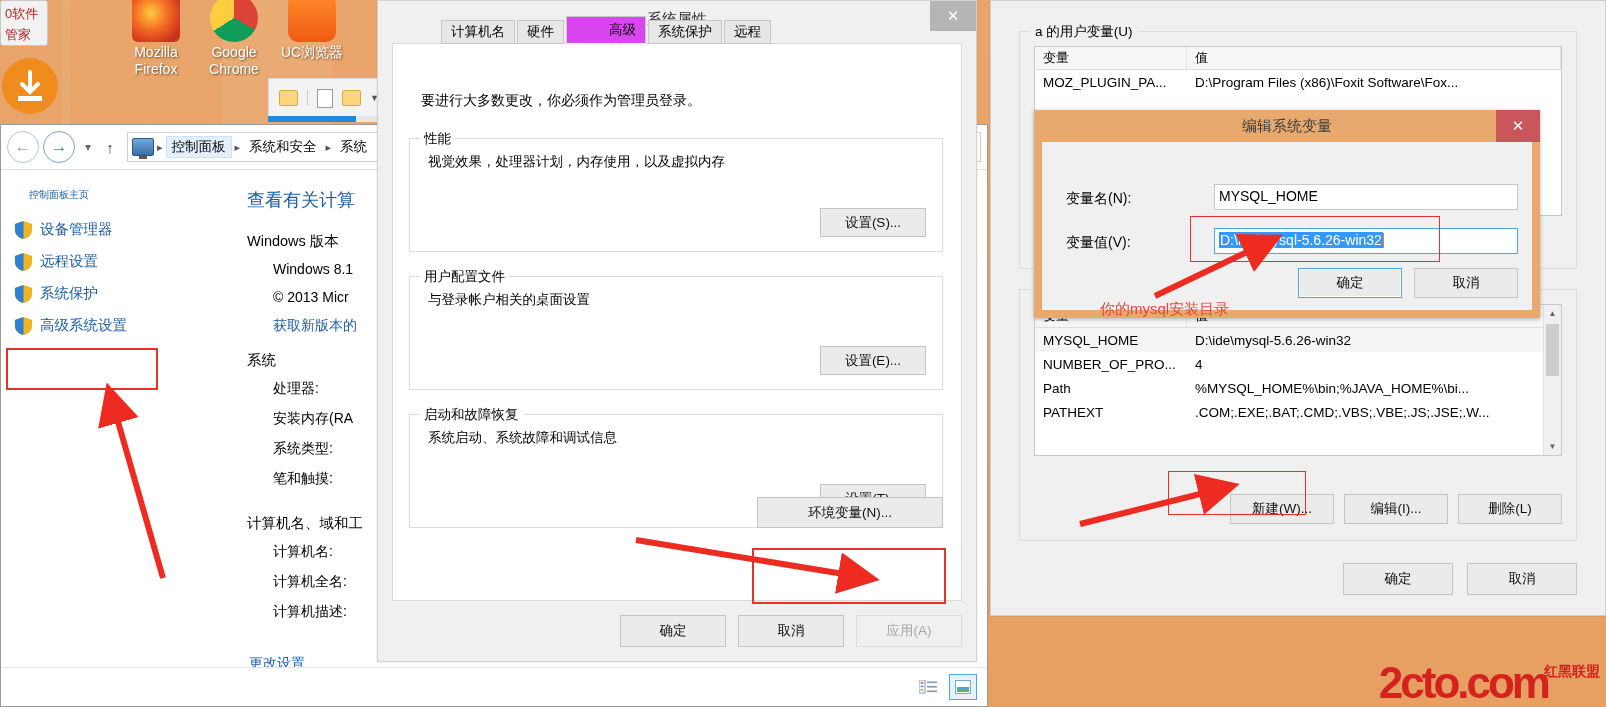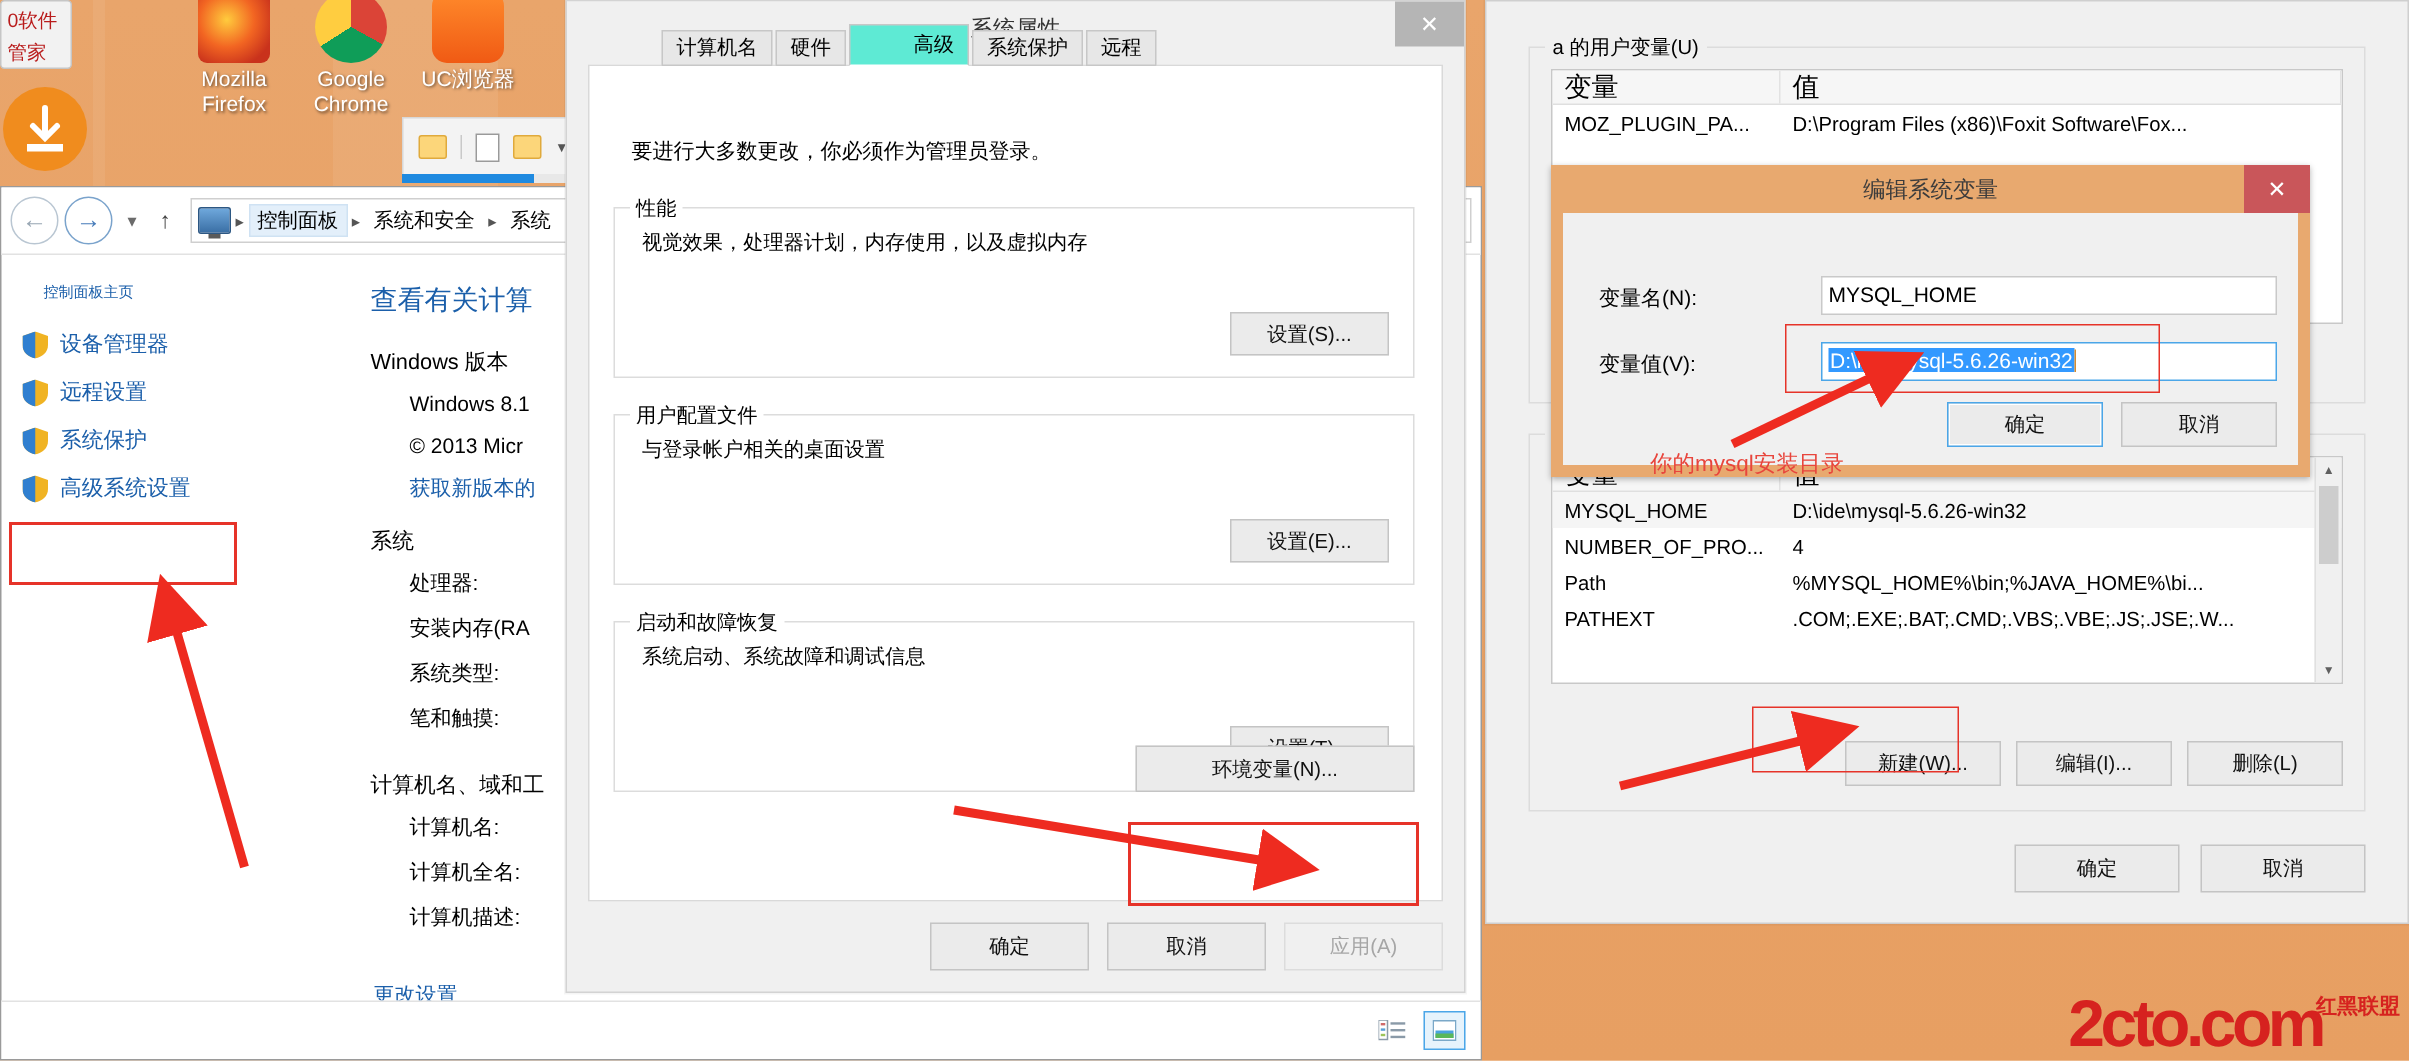--- a/index.html
+++ b/index.html
@@ -60,41 +60,41 @@
     justify-content:center;color:#fff;font-size:15px;font-family:"DejaVu Sans",sans-serif;}
   
   #sysprops{left:377px;top:0;width:600px;height:662px;background:#f0f0f0;border:1px solid #d3d3d3;}
   #sysprops .dlg-tb{height:36px;background:#f0f0f0;}
   #sysprops .xbtn{background:#b5b5b5;}
   #sp-pane{position:absolute;left:14px;right:14px;top:42px;bottom:60px;background:#fff;
     border:1px solid #d9d9d9;box-sizing:border-box;}
   #tabs{position:absolute;left:-1px;top:-1px;display:flex;align-items:flex-end;height:28px;}
   .tab{height:24px;padding:0 9px;display:flex;align-items:center;font-size:13.5px;
     background:#e7e7e7;border:1px solid #c7c7c7;margin-right:2px;box-sizing:border-box;}
-  .tab.sel{height:28px;background:#5eead4;border-bottom-color:#fff;position:relative;z-index:2;padding-left:42px;}
+  .tab.sel{height:28px;background:#d946ef;border-bottom-color:#fff;position:relative;z-index:2;padding-left:42px;}
   .sp-note{position:absolute;left:28px;top:50px;font-size:14px;}
   .grp{position:absolute;left:16px;right:18px;border:1px solid #dcdcdc;box-sizing:border-box;}
   .grp-lg{position:absolute;left:10px;top:-9px;background:#fff;padding:0 4px;font-size:13.5px;}
   .grp-tx{position:absolute;left:18px;top:14px;font-size:13.5px;}
   .winbtn{background:#ebebeb;border:1px solid #c4c4c4;font-size:13.5px;color:#111;
     display:flex;align-items:center;justify-content:center;box-sizing:border-box;
     font-family:"Liberation Sans","DejaVu Sans",sans-serif;}
   .winbtn.dis{color:#a6a6a6;background:#f0f0f0;border-color:#dcdcdc;}
   .winbtn.focus{border:1px solid #4ba6e8;box-shadow:inset 0 0 0 1px #fff;}
   .grp-btn{position:absolute;right:16px;width:106px;height:29px;}
   #envvar-btn{position:absolute;right:18px;bottom:72px;width:186px;height:31px;}
   #sp-foot{position:absolute;right:14px;bottom:14px;display:flex;gap:12px;}
   #sp-foot .winbtn{width:106px;height:32px;}
   
   #envwin{left:990px;top:0;width:616px;height:616px;background:#f0f0f0;border:1px solid #cfcfcf;}
   .env-grp{position:absolute;left:28px;right:28px;border:1px solid #dcdcdc;background:#f0f0f0;}
   .env-lg{position:absolute;left:10px;top:-9px;background:#f0f0f0;padding:0 5px;font-size:13.5px;}
   .lvw{position:absolute;left:14px;right:14px;top:14px;background:#fff;border:1px solid #c8c8c8;
     box-sizing:border-box;overflow:hidden;}
-  .lvw-hd{display:flex;height:22px;background:#f6f6f6;border-bottom:1px solid #dfdfdf;font-size:18px;}
+  .lvw-hd{display:flex;height:22px;background:#f6f6f6;border-bottom:1px solid #dfdfdf;font-size:13px;}
   .lvw-hd span{display:flex;align-items:center;padding-left:8px;border-right:1px solid #e2e2e2;box-sizing:border-box;}
   .lvw-row{display:flex;height:24px;font-size:13.5px;align-items:center;}
   .lvw-row span{padding-left:8px;white-space:nowrap;overflow:hidden;box-sizing:border-box;}
   .lvw-row.alt{background:#f5f5f5;}
   .sbar{position:absolute;right:0;top:0;bottom:0;width:17px;background:#f0f0f0;border-left:1px solid #e0e0e0;}
   .sbar .arw{height:17px;display:flex;align-items:center;justify-content:center;font-size:8px;color:#606060;}
   .sbar .thumb{position:absolute;left:2px;right:2px;top:19px;height:52px;background:#cdcdcd;}
   .env-btns{position:absolute;right:14px;display:flex;gap:10px;}
   .env-btns .winbtn{width:104px;height:30px;}
   #env-foot{position:absolute;right:28px;bottom:20px;display:flex;gap:14px;}

